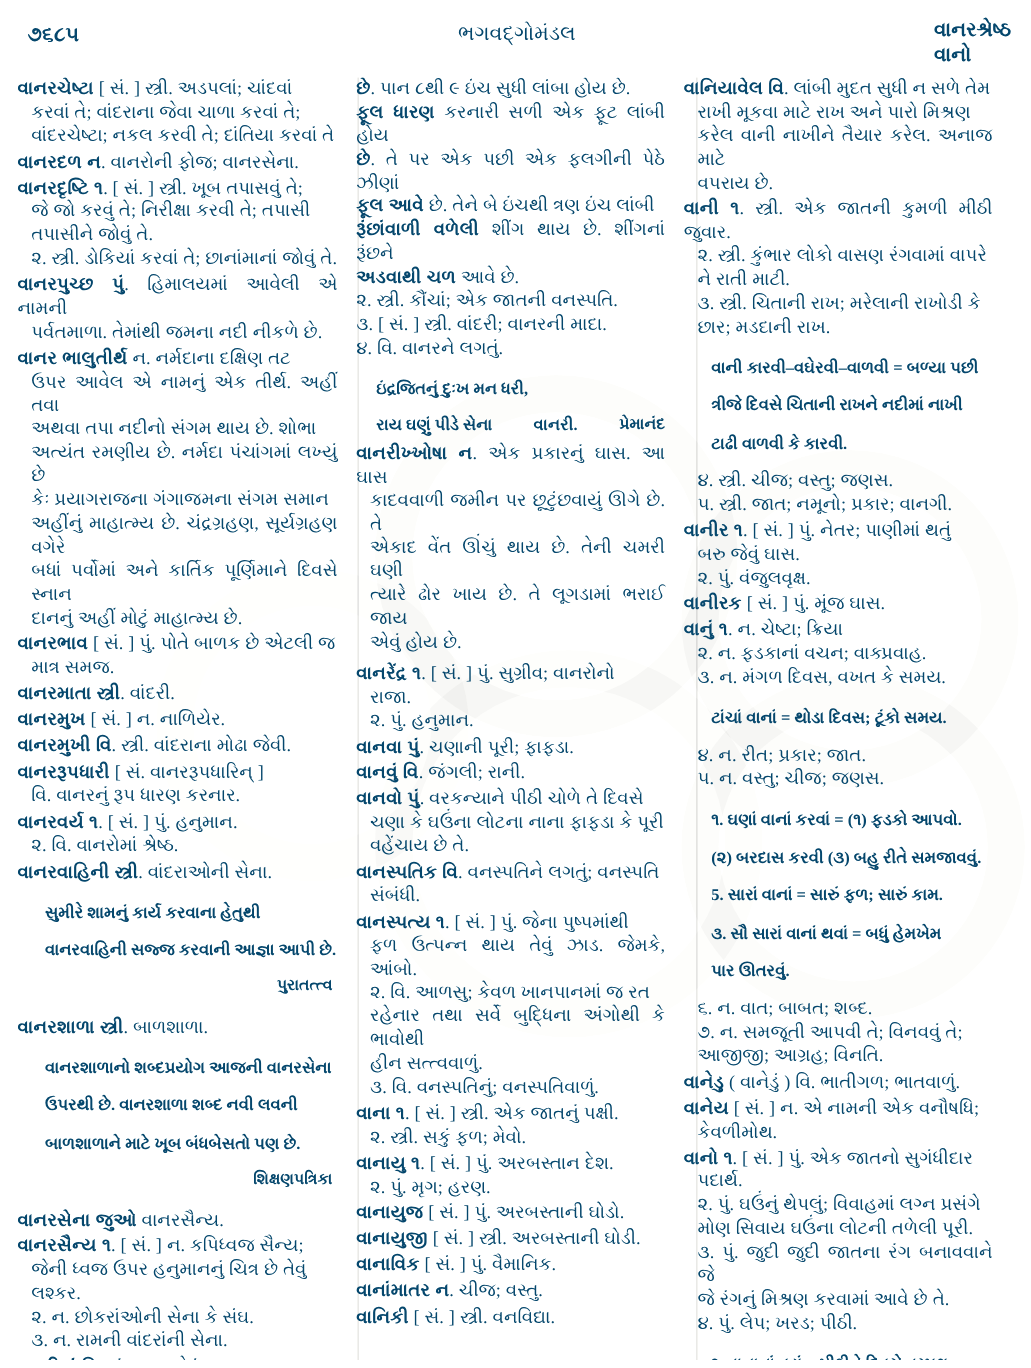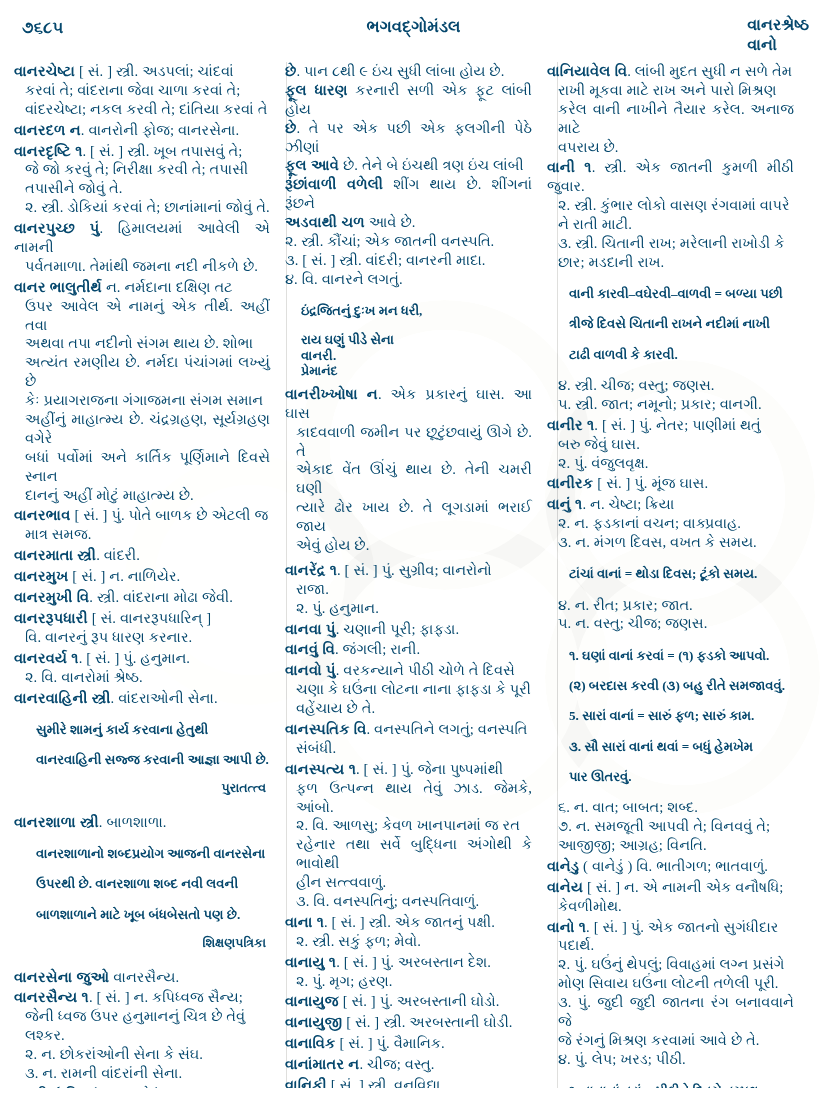--- a/index.html
+++ b/index.html
@@ -46,21 +46,21 @@
     font-weight: 700;
     letter-spacing: 0.2px;
   }
   .hdr-title {
     position: absolute;
     left: 0;
     right: 0;
     top: 3px;
     text-align: center;
     font-size: 16.5px;
-    font-weight: 700;
+    font-weight: 400;
   }
   .hdr-guide {
     position: absolute;
     right: 4px;
     top: 1px;
     text-align: left;
     font-size: 16px;
     font-weight: 700;
     line-height: 1.28;
   }
@@ -132,21 +132,20 @@
     font-weight: 700;
     line-height: 1.32;
     padding-left: 16px;
   }
   .verse-row {
     display: flex;
     justify-content: space-between;
     font-size: 13px;
     font-weight: 700;
     padding-left: 16px;
-    flex-direction: column;
   }
   .spacer { height: 4px; }
 </style>
 </head>
 <body>
 
 <div id="page">
 
   <div class="watermark wm1"></div>
   <div class="watermark wm2"></div>

